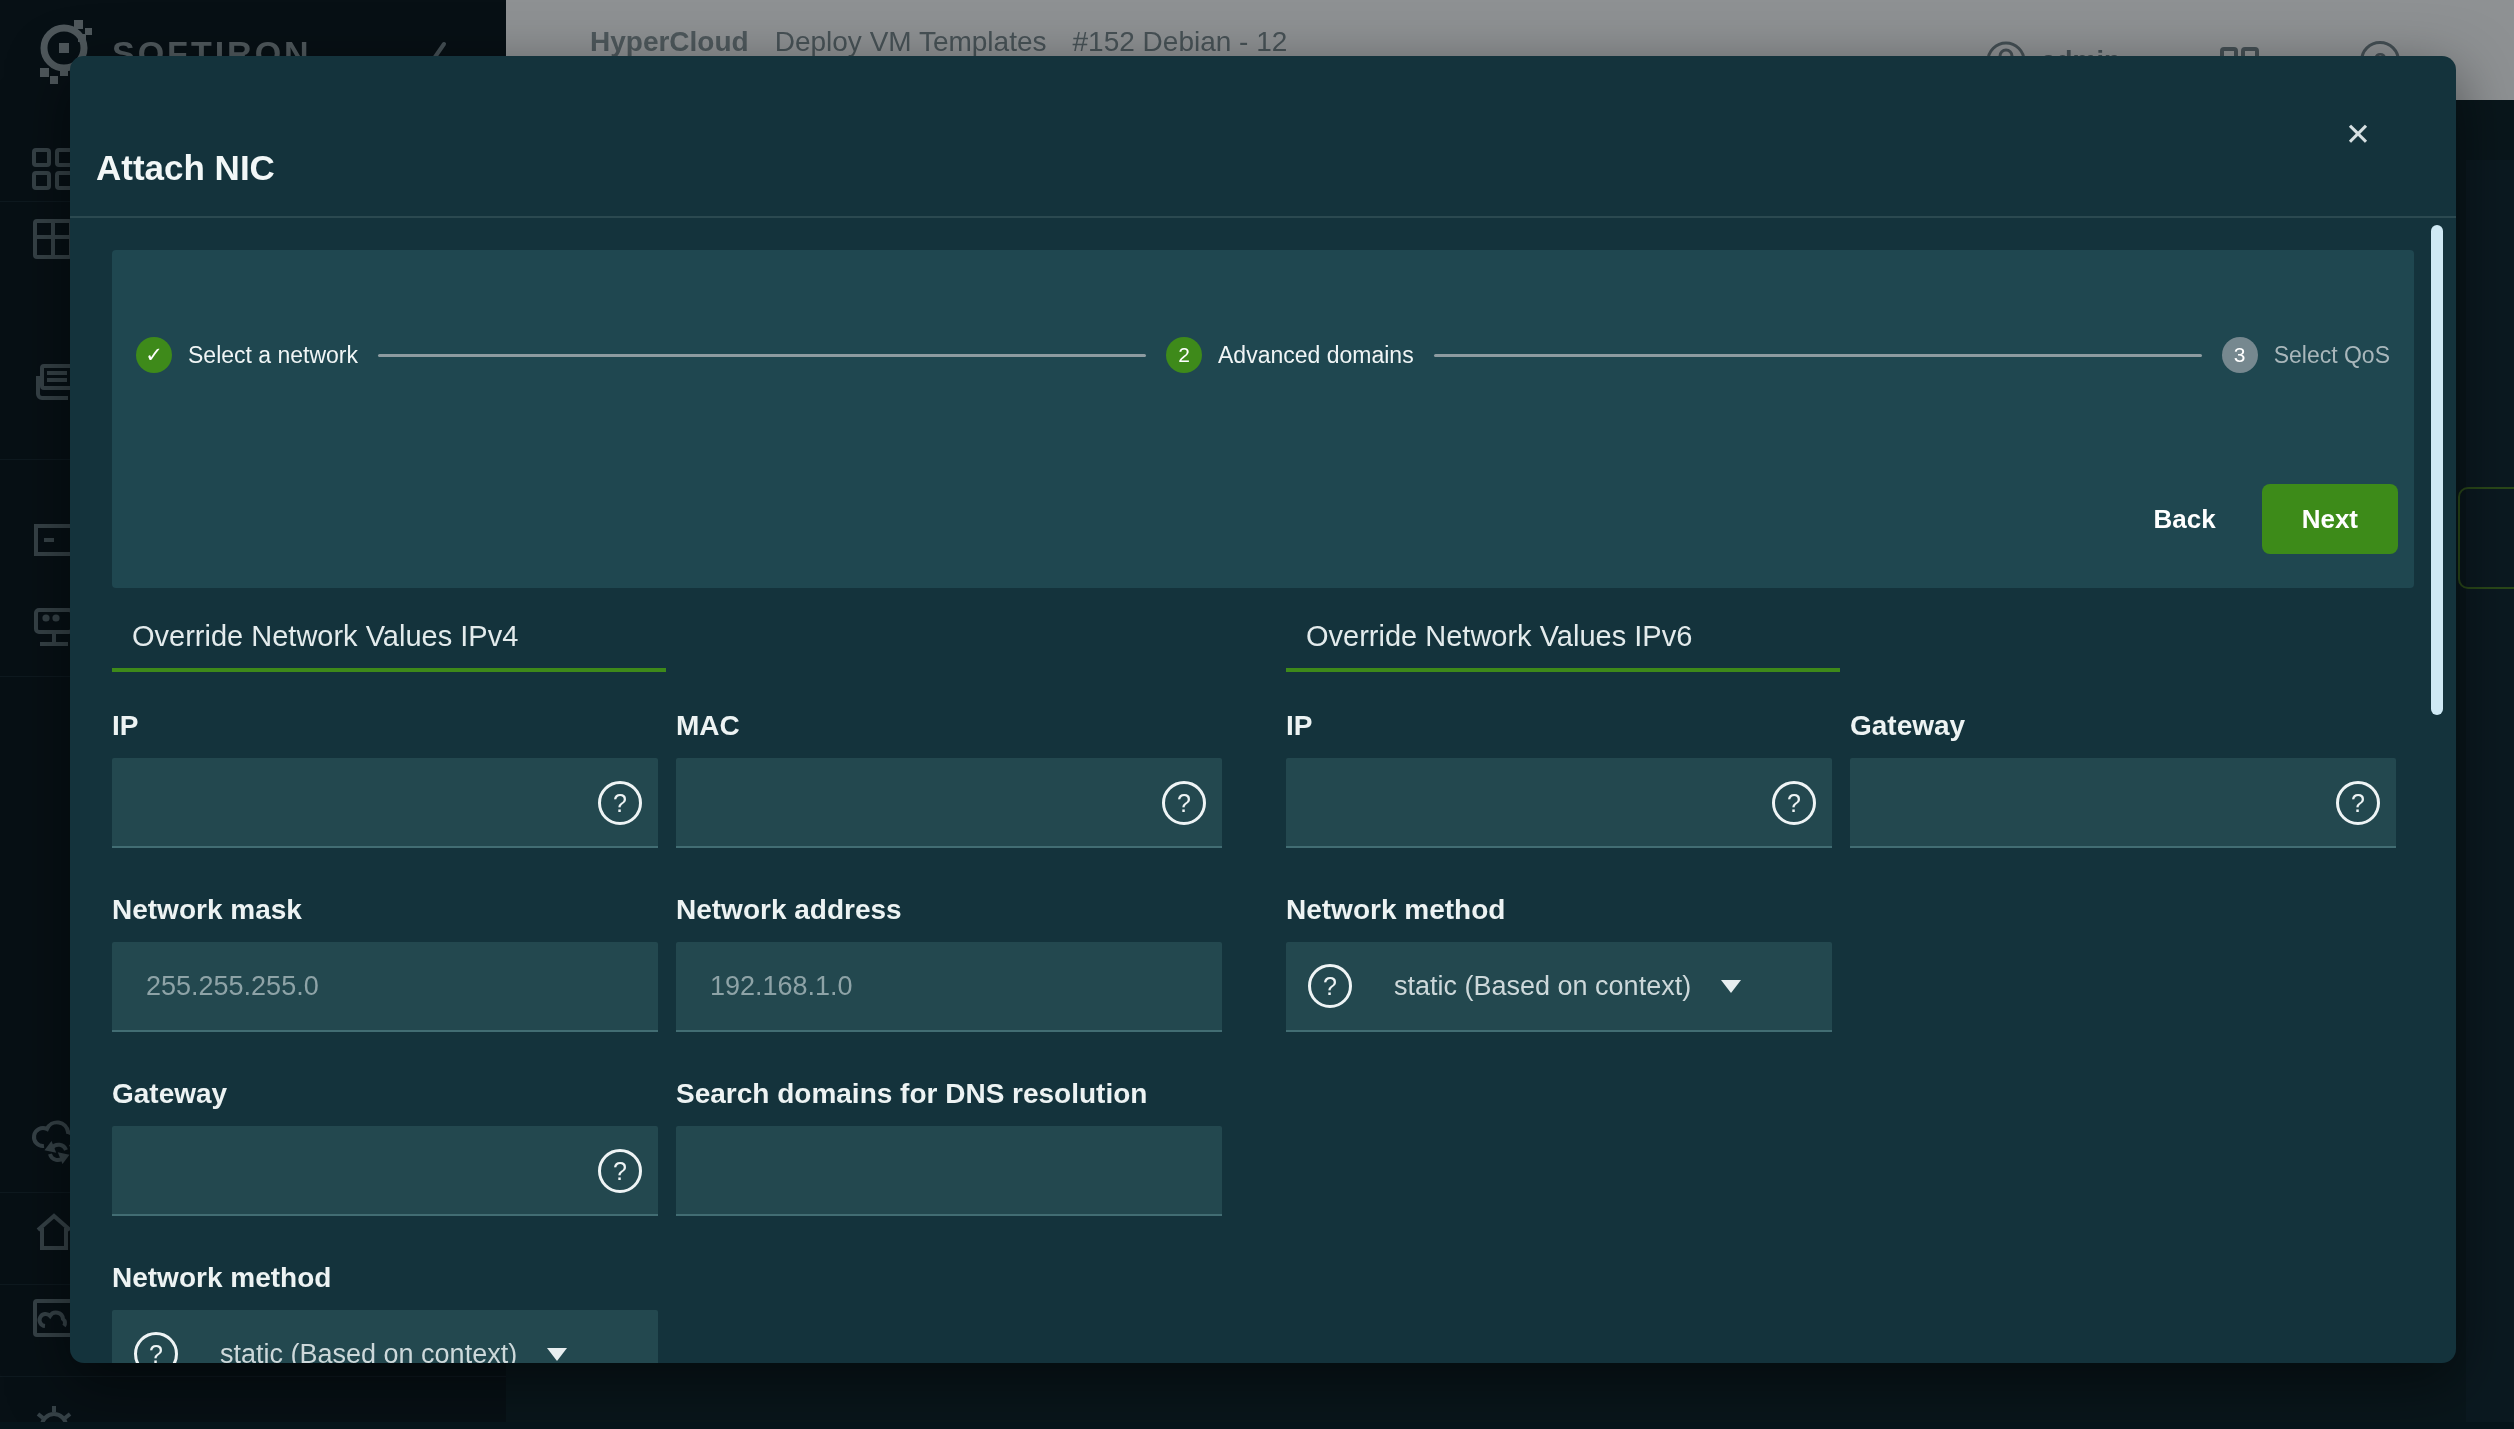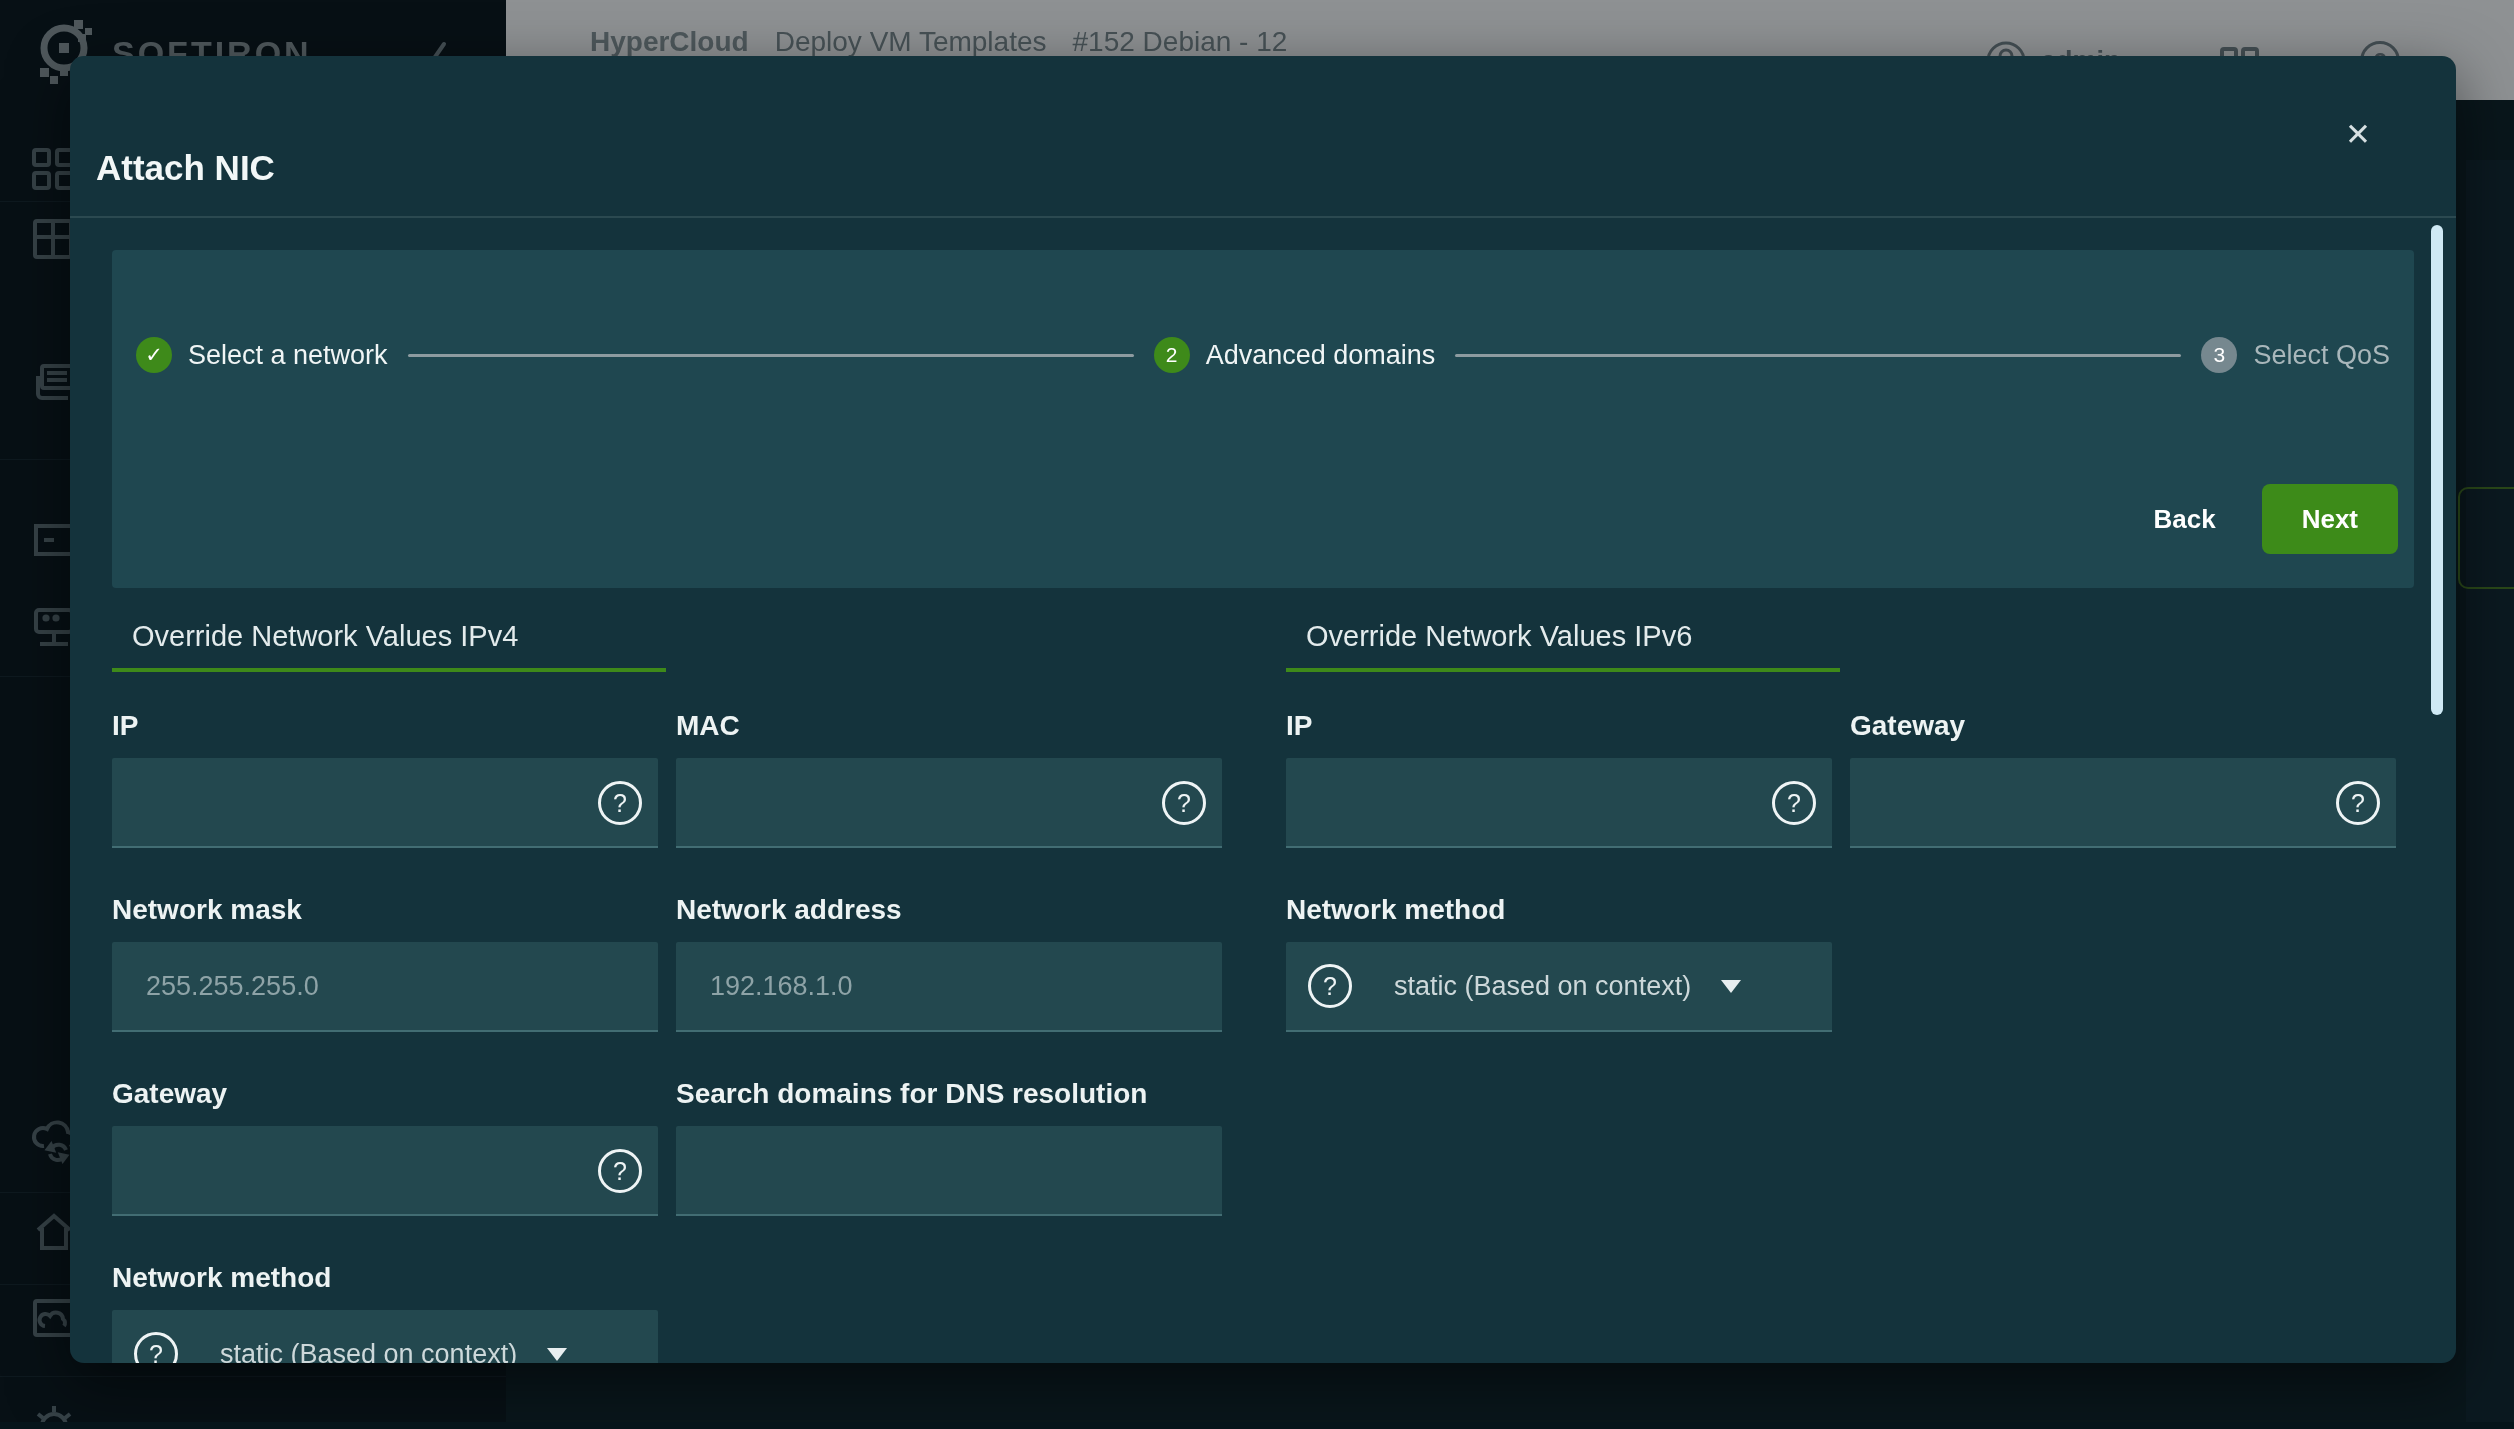--- a/index.html
+++ b/index.html
@@ -35,21 +35,21 @@
   .modal-divider{position:absolute;left:0;top:160px;width:100%;height:2px;background:#2b4950;}
   .modal-body{position:absolute;left:0;top:162px;width:100%;padding:0 42px;}
 
   
   .stepper-panel{position:relative;margin-top:32px;height:338px;background:#1f4750;border-radius:4px;}
   .stepper-line{position:absolute;left:24px;right:24px;top:72px;height:66px;display:flex;align-items:center;}
   .step{display:flex;align-items:center;gap:16px;white-space:nowrap;}
   .step-circle{width:36px;height:36px;border-radius:50%;display:flex;align-items:center;justify-content:center;font-size:21px;color:#ffffff;}
   .step-circle.done,.step-circle.active{background:#3e8a1a;}
   .step-circle.pending{background:#76888f;}
-  .step-label{font-size:27px;color:#f0f5f5;}
+  .step-label{font-size:23px;color:#f0f5f5;}
   .step-label.pending{color:#a9b7bb;}
   .connector{flex:1;height:3px;background:#8d9ba0;margin:0 20px;border-radius:2px;}
   .panel-actions{position:absolute;right:16px;bottom:34px;display:flex;align-items:center;gap:20px;}
   .btn-back{background:transparent;border:none;color:#ffffff;font-size:26px;font-weight:bold;padding:14px 26px;cursor:pointer;}
   .btn-next{background:#3d8b19;border:none;color:#ffffff;font-size:26px;font-weight:bold;padding:0 40px;height:70px;border-radius:8px;cursor:pointer;}
 
   
   .cols{display:flex;gap:64px;margin-top:14px;}
   .col{width:1110px;flex:0 0 auto;}
   .sec-title{font-size:29px;color:#e3ebec;padding-left:20px;line-height:40px;padding-top:14px;}

